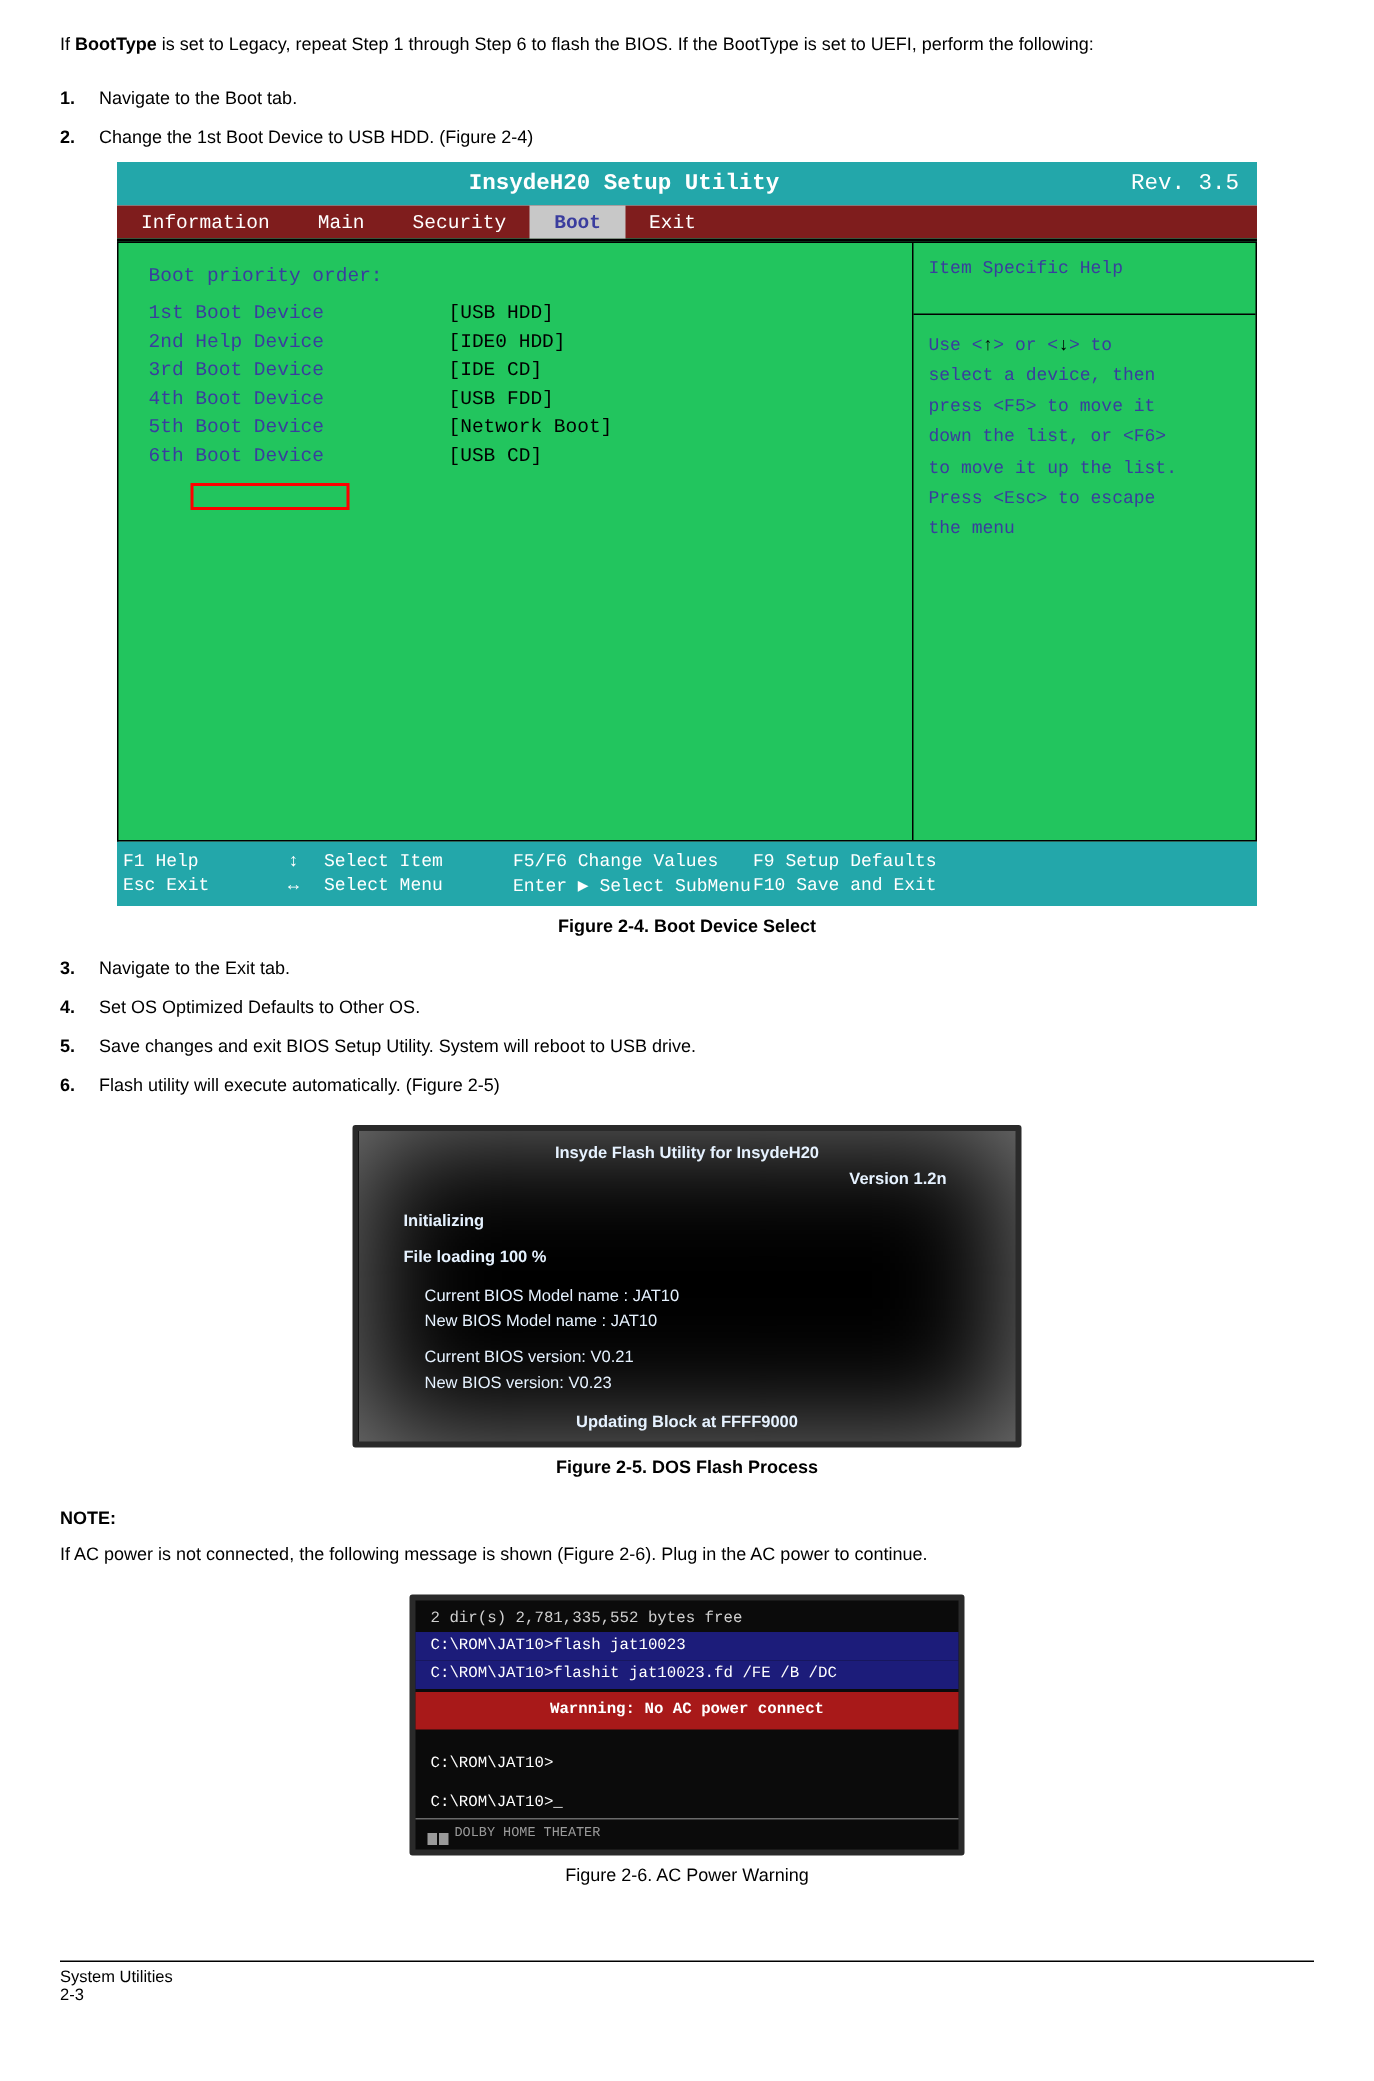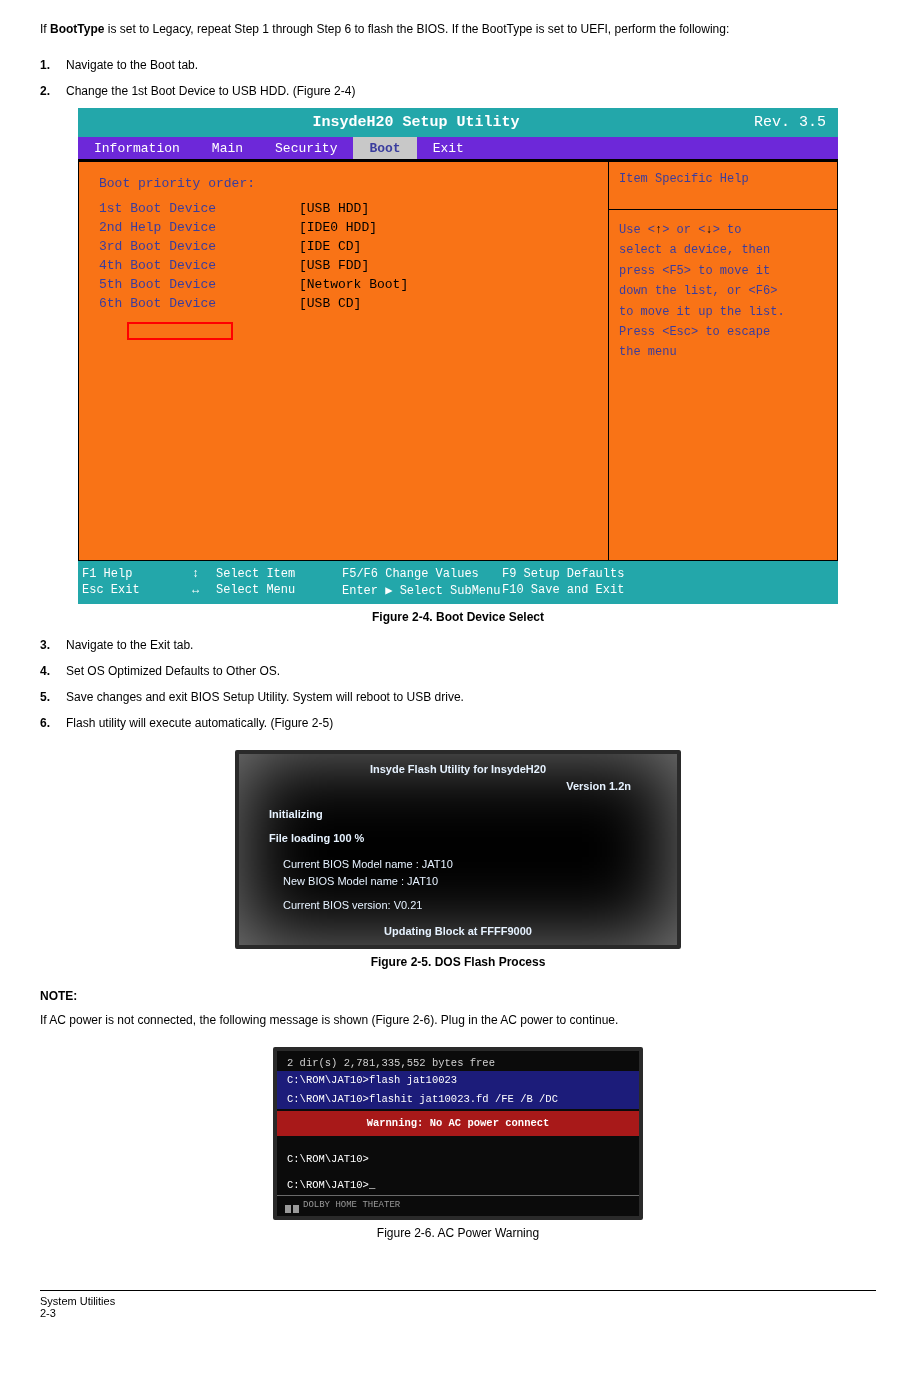--- a/index.html
+++ b/index.html
@@ -40,42 +40,42 @@
   .bios-title {
     background: #23a7aa;
     color: #ffffff;
     font-family: "Courier New", monospace;
     font-size: 15px;
     font-weight: bold;
     text-align: center;
     padding: 6px 0;
   }
   .bios-tabs {
-    background: #6d28d9;
+    background: #7f1d1d;
     color: #ffffff;
     font-family: "Courier New", monospace;
     font-size: 13px;
     display: flex;
     height: 22px;
     align-items: center;
   }
   .bios-tab {
     padding: 0 16px;
     height: 100%;
     display: flex;
     align-items: center;
   }
   .bios-tab.selected {
     background: #c8c8c8;
     color: #3a3d9e;
     font-weight: bold;
   }
   .bios-body {
     display: flex;
-    background: #f97316;
+    background: #22c55e;
     border-top: 2px solid #000;
   }
   .bios-left {
     flex: 1;
     border: 1px solid #000;
     border-right: none;
     padding: 14px 20px;
     min-height: 400px;
     font-family: "Courier New", monospace;
     font-size: 13px;
@@ -317,20 +317,21 @@
     <div class="row" style="text-align:right; padding-right:40px; font-weight:bold;">Version 1.2n</div>
     <div style="height:10px;"></div>
     <div class="row indent" style="font-weight:bold;">Initializing</div>
     <div style="height:6px;"></div>
     <div class="row indent" style="font-weight:bold;">File loading   100 %</div>
     <div style="height:8px;"></div>
     <div class="row indent2">Current BIOS Model name : JAT10</div>
     <div class="row indent2">New     BIOS Model name : JAT10</div>
     <div style="height:6px;"></div>
     <div class="row indent2">Current BIOS version: V0.21</div>
+    <div class="row indent2">New     BIOS version: V0.23</div>
     <div style="height:8px;"></div>
     <div class="row" style="text-align:center; font-weight:bold;">Updating Block at FFFF9000</div>
   </div>
   <p style="text-align:center; font-size:12px; font-weight:bold; margin-top:6px;">Figure 2-5. DOS Flash Process</p>
 
   <p class="note-line">
     <span class="bold">NOTE:</span>
   </p>
   <p class="step" style="margin-top:-4px;">If AC power is not connected, the following message is shown (Figure 2-6). Plug in the AC power to continue.</p>
 

